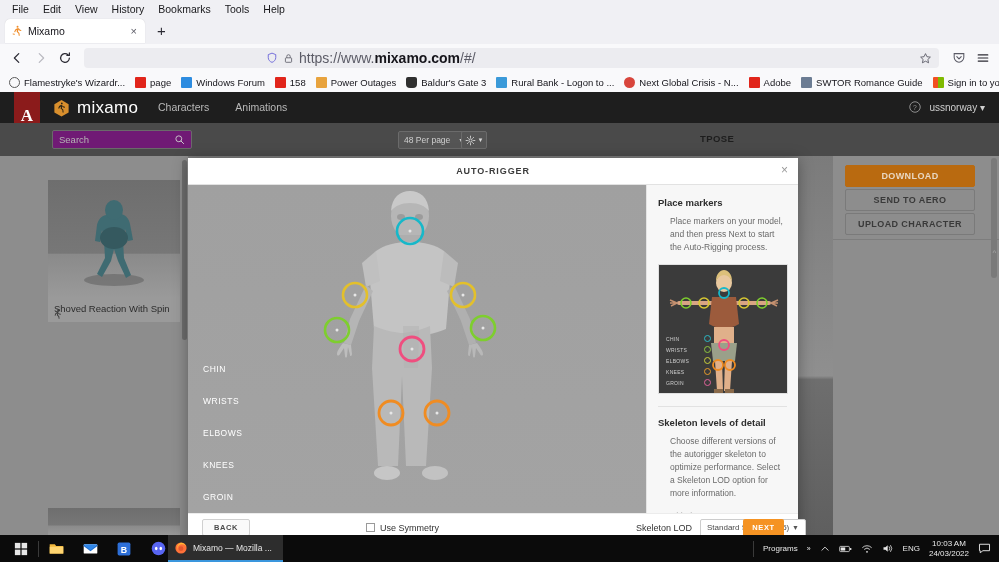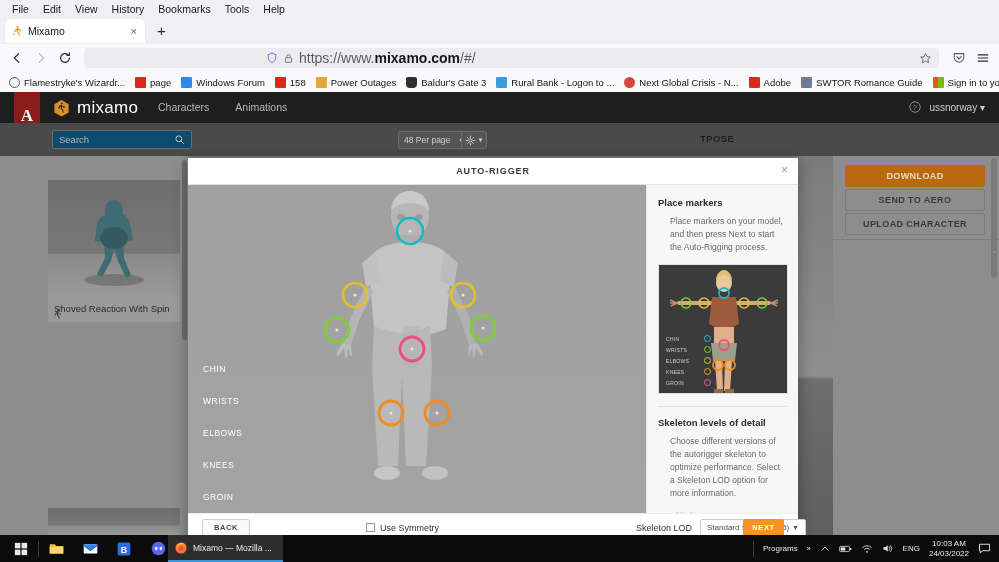--- a/index.html
+++ b/index.html
@@ -79,21 +79,21 @@
   .mx-nav { position:absolute; left:158px; top:101px; display:flex; gap:26px; }
   .mx-nav a { font-size:10.5px; color:#b9b9b9; text-decoration:none; }
   .mx-help { position:absolute; right:78px; top:101px; width:12px; height:12px; }
   .mx-user { position:absolute; right:14px; top:102px; font-size:10px; color:#cfcfcf; }
 
   .mx-subbar {
     position:absolute; left:0; top:123px; width:999px; height:33px; background:#4a4a4a;
   }
   .mx-search {
     position:absolute; left:52px; top:130px; width:140px; height:19px;
-    background:#0c4a6e; border:1px solid #6a6a6a; border-radius:2px;
+    background:#701a75; border:1px solid #6a6a6a; border-radius:2px;
     display:flex; align-items:center; padding:0 6px;
   }
   .mx-search .sp { font-size:9.5px; color:#b5b5b5; flex:1; }
   .mx-perpage {
     position:absolute; left:398px; top:131px; width:73px; height:18px;
     background:#555; border:1px solid #6b6b6b; border-radius:2px;
     display:flex; align-items:center; padding:0 5px;
   }
   .mx-perpage span { font-size:8.5px; color:#cfcfcf; }
   .mx-perpage .cv { margin-left:auto; font-size:7px; color:#cfcfcf; }
@@ -127,21 +127,21 @@
   .card .runner { position:absolute; left:4px; bottom:3px; width:11px; height:11px; }
   .card .cname { font-size:9.5px; color:#2c2c2c; padding:5px 6px 8px; }
   .mx-left-scroll {
     position:absolute; left:182px; top:160px; width:5px; height:180px;
     background:#6e6e6e; border-radius:3px;
   }
 
   
   .mx-right { position:absolute; left:833px; top:156px; width:166px; height:379px; background:#8d8d8d; }
   .rbtn {
-    position:absolute; left:12px; width:140px; height:22px;
+    position:absolute; left:12px; width:130px; height:22px;
     border:1px solid #7a7a7a; border-radius:2px;
     display:flex; align-items:center; justify-content:center; gap:4px;
     font-size:9px; font-weight:700; letter-spacing:.4px; color:#3a3a3a;
     background:#8d8d8d;
   }
   .rbtn.primary { background:#b96a10; color:#e9d7c1; border-color:#b96a10; }
   .mx-right hr { position:absolute; left:0; top:83px; width:166px; border:0; border-top:1px solid #7d7d7d; }
   .mx-right-scroll {
     position:absolute; right:2px; top:2px; width:6px; height:120px; background:#7a7a7a; border-radius:3px;
   }

